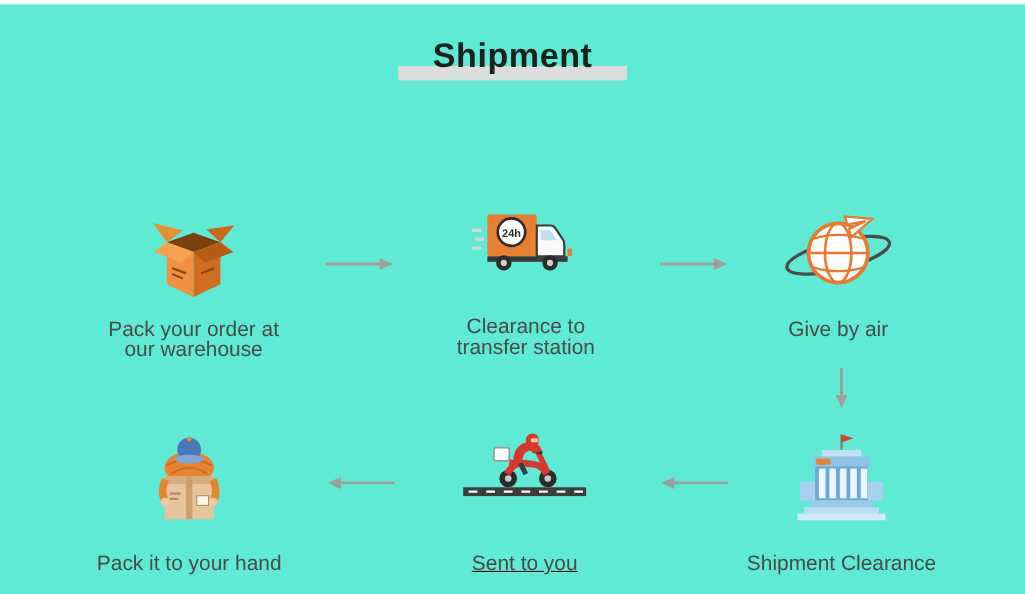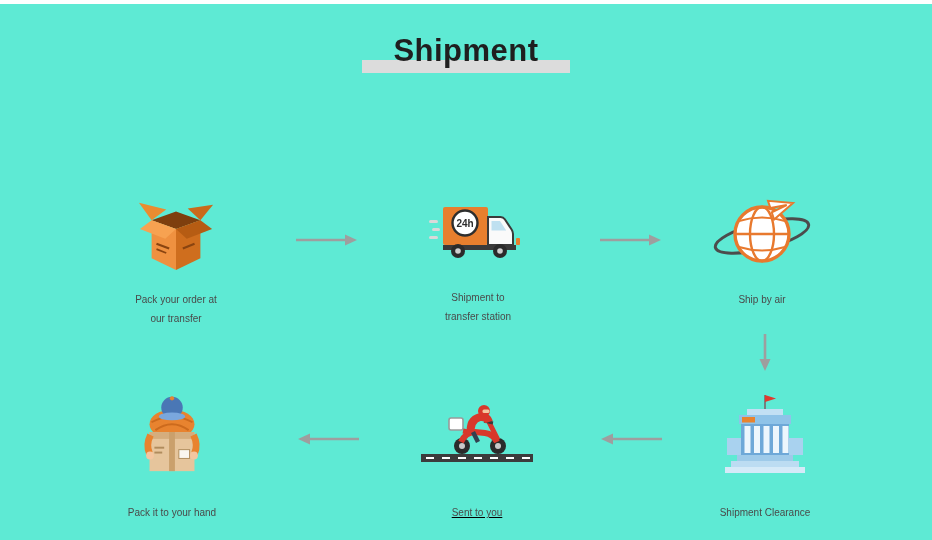--- a/index.html
+++ b/index.html
@@ -21,24 +21,24 @@
   .title {
     position: relative;
     text-align: center;
     font-size: 31px;
     font-weight: 700;
     letter-spacing: 0.5px;
     color: #1f1f1f;
     line-height: 38px;
   }
   .step { position: absolute; width: 200px; text-align: center; }
-  .icon { display: flex; align-items: center; justify-content: center; }
+  .icon { display: flex; align-items: flex-start; justify-content: center; }
   .row1 .icon { height: 82px; }
   .row2 .icon { height: 84px; }
-  .label { margin-top: 16px; font-size: 10px; color: #4a4a4a; line-height: 19px; }
+  .label { margin-top: 16px; font-size: 19px; color: #4a4a4a; line-height: 19px; }
   .row2 .label { margin-top: 27px; }
   .arrow { position: absolute; line-height: 0; }
 </style>
 </head>
 <body>
 
 <div class="canvas">
 
   <div class="title-wrap">
     <div class="title-bar"></div>
@@ -55,21 +55,21 @@
         <polygon points="66,28 41,37 41,79 66,67" fill="#cf6e1e"></polygon>
         <polygon points="16,28 41,37 30,47 4,37" fill="#f7a251"></polygon>
         <polygon points="66,28 41,37 52,47 78,37" fill="#b65c13"></polygon>
         <line x1="21" y1="52" x2="34" y2="57" stroke="#8a4410" stroke-width="2.2"></line>
         <line x1="21" y1="57.5" x2="31" y2="61.5" stroke="#8a4410" stroke-width="1.8"></line>
         <line x1="48" y1="57" x2="60" y2="52" stroke="#8a4410" stroke-width="2.2"></line>
       </svg>
     </div>
     <div class="label">
       <div>Pack your order at</div>
-      <div>our transfer</div>
+      <div>our warehouse</div>
     </div>
   </div>
 
   <div class="arrow" style="left:296px; top:229px;">
     <svg width="62" height="14" viewBox="0 0 62 14">
       <line x1="0" y1="7" x2="50" y2="7" stroke="#9e9e9e" stroke-width="2.6"></line>
       <polygon points="49,1.5 61,7 49,12.5" fill="#9e9e9e"></polygon>
     </svg>
   </div>
 
@@ -86,21 +86,21 @@
         <path d="M62.5 19 h8.5 l6.2 9.5 H62.5 Z" fill="#bfe0f0"></path>
         <rect x="14" y="43" width="73" height="5" fill="#3a3a3a"></rect>
         <circle cx="29" cy="49" r="7" fill="#2b2b2b"></circle>
           <circle cx="29" cy="49" r="2.8" fill="#cfcfcf"></circle>
         <circle cx="71" cy="49" r="7" fill="#2b2b2b"></circle>
           <circle cx="71" cy="49" r="2.8" fill="#cfcfcf"></circle>
         <rect x="87" y="36" width="4" height="7" rx="1" fill="#e87f2e"></rect>
       </svg>
     </div>
     <div class="label">
-      <div>Shipment to</div>
+      <div>Clearance to</div>
       <div>transfer station</div>
     </div>
   </div>
 
   <div class="arrow" style="left:600px; top:229px;">
     <svg width="62" height="14" viewBox="0 0 62 14">
       <line x1="0" y1="7" x2="50" y2="7" stroke="#9e9e9e" stroke-width="2.6"></line>
       <polygon points="49,1.5 61,7 49,12.5" fill="#9e9e9e"></polygon>
     </svg>
   </div>
@@ -111,21 +111,21 @@
         <ellipse cx="52" cy="40" rx="48" ry="13" fill="none" stroke="#4c4c4c" stroke-width="3" transform="rotate(-14 52 40)"></ellipse>
         <circle cx="52" cy="38" r="27" fill="#ffffff" stroke="#e8792e" stroke-width="3.4"></circle>
         <ellipse cx="52" cy="38" rx="12" ry="27" fill="none" stroke="#e8792e" stroke-width="2.4"></ellipse>
         <line x1="25" y1="38" x2="79" y2="38" stroke="#e8792e" stroke-width="2.4"></line>
         <path d="M29 25 Q52 18 75 25" fill="none" stroke="#e8792e" stroke-width="2.2"></path>
         <path d="M29 51 Q52 58 75 51" fill="none" stroke="#e8792e" stroke-width="2.2"></path>
         <path d="M2 21 L23 12 L2 3 L2 10 L17 12 L2 14 Z" fill="#ffffff" stroke="#e8792e" stroke-width="1.8" transform="translate(58,-2) rotate(-18 12 12) scale(1.1)"></path>
       </svg>
     </div>
     <div class="label">
-      <div>Ship by air</div>
+      <div>Give by air</div>
     </div>
   </div>
 
   <div class="arrow" style="left:758px; top:330px;">
     <svg width="14" height="38" viewBox="0 0 14 38">
       <line x1="7" y1="0" x2="7" y2="26" stroke="#9e9e9e" stroke-width="2.6"></line>
       <polygon points="1.5,25 12.5,25 7,37" fill="#9e9e9e"></polygon>
     </svg>
   </div>
 

